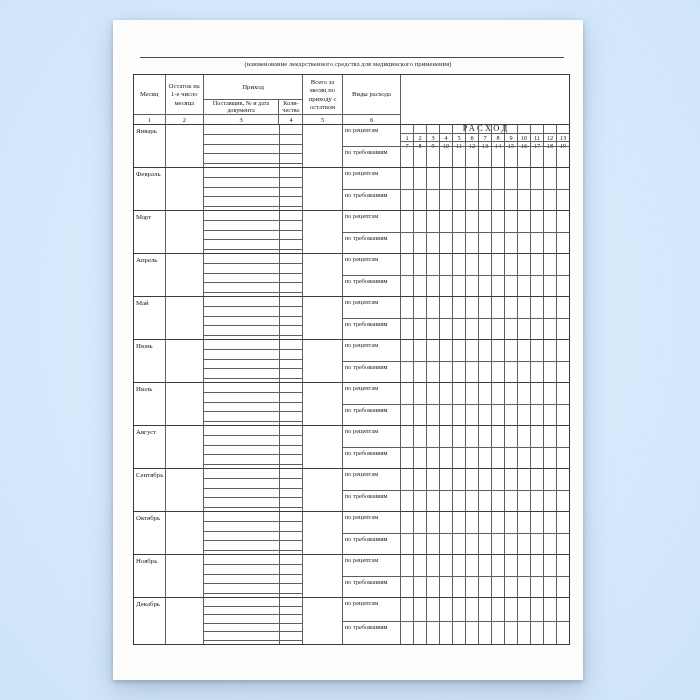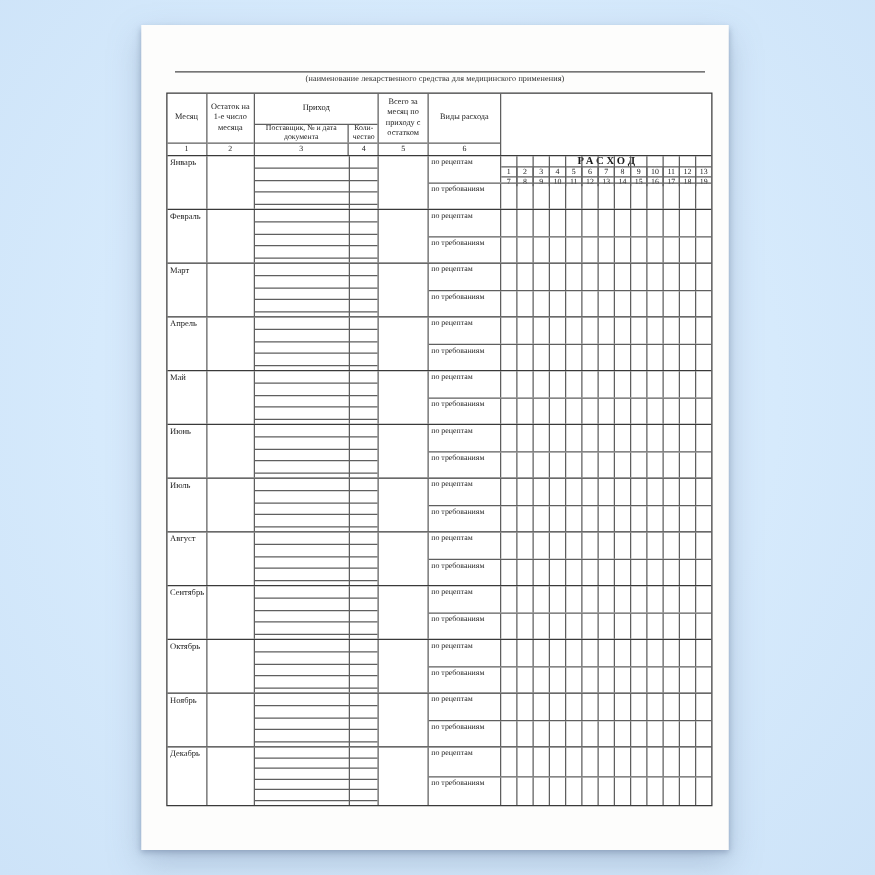--- a/index.html
+++ b/index.html
@@ -23,21 +23,21 @@
   }
   
   .hdr { display:flex; height:50px; border-bottom:1.4px solid #3a3a3a; flex:none; }
   .col { border-right:1px solid #5f5f5f; display:flex; flex-direction:column; }
   .col.lastcol { border-right:none; }
   .w-month { width:31.5px; } .w-bal { width:38.5px; } .w-income { width:99px; }
   .w-tot { width:40px; } .w-kind { width:58px; } .w-exp { flex:1; }
   .hlabel { flex:1; display:flex; align-items:center; justify-content:center;
             text-align:center; font-size:6.6px; line-height:1.25; padding:1px; }
   .htop { height:25px; border-bottom:1px solid #5f5f5f; display:flex; align-items:center; justify-content:center; font-size:6.8px; }
-  .htop.rasxod { font-size:8.5px; font-weight:bold; letter-spacing:2.5px; padding-left:2.5px;margin-top:48px; }
+  .htop.rasxod { font-size:8.5px; font-weight:normal; letter-spacing:2.5px; padding-left:2.5px;margin-top:48px; }
   .hmid { height:15px; display:flex; }
   .hsub { display:flex; align-items:center; justify-content:center; text-align:center;
           font-size:6.2px; line-height:1.1; padding:0 1px; }
   .hnumrow { height:10px; border-top:1px solid #5f5f5f; display:flex; }
   .hx { flex:1; display:flex; align-items:center; justify-content:center; font-size:6.3px; border-right:1px solid #5f5f5f; }
   .hx.last, .hmid .hx:last-child, .hnumrow .hx:last-child { border-right:none; }
   .fw75 { flex:0 0 75px; } .fw24 { flex:0 0 24px; }
   .hnum { height:10px; border-top:1px solid #5f5f5f; display:flex; align-items:center; justify-content:center; font-size:6.3px; }
 
   

